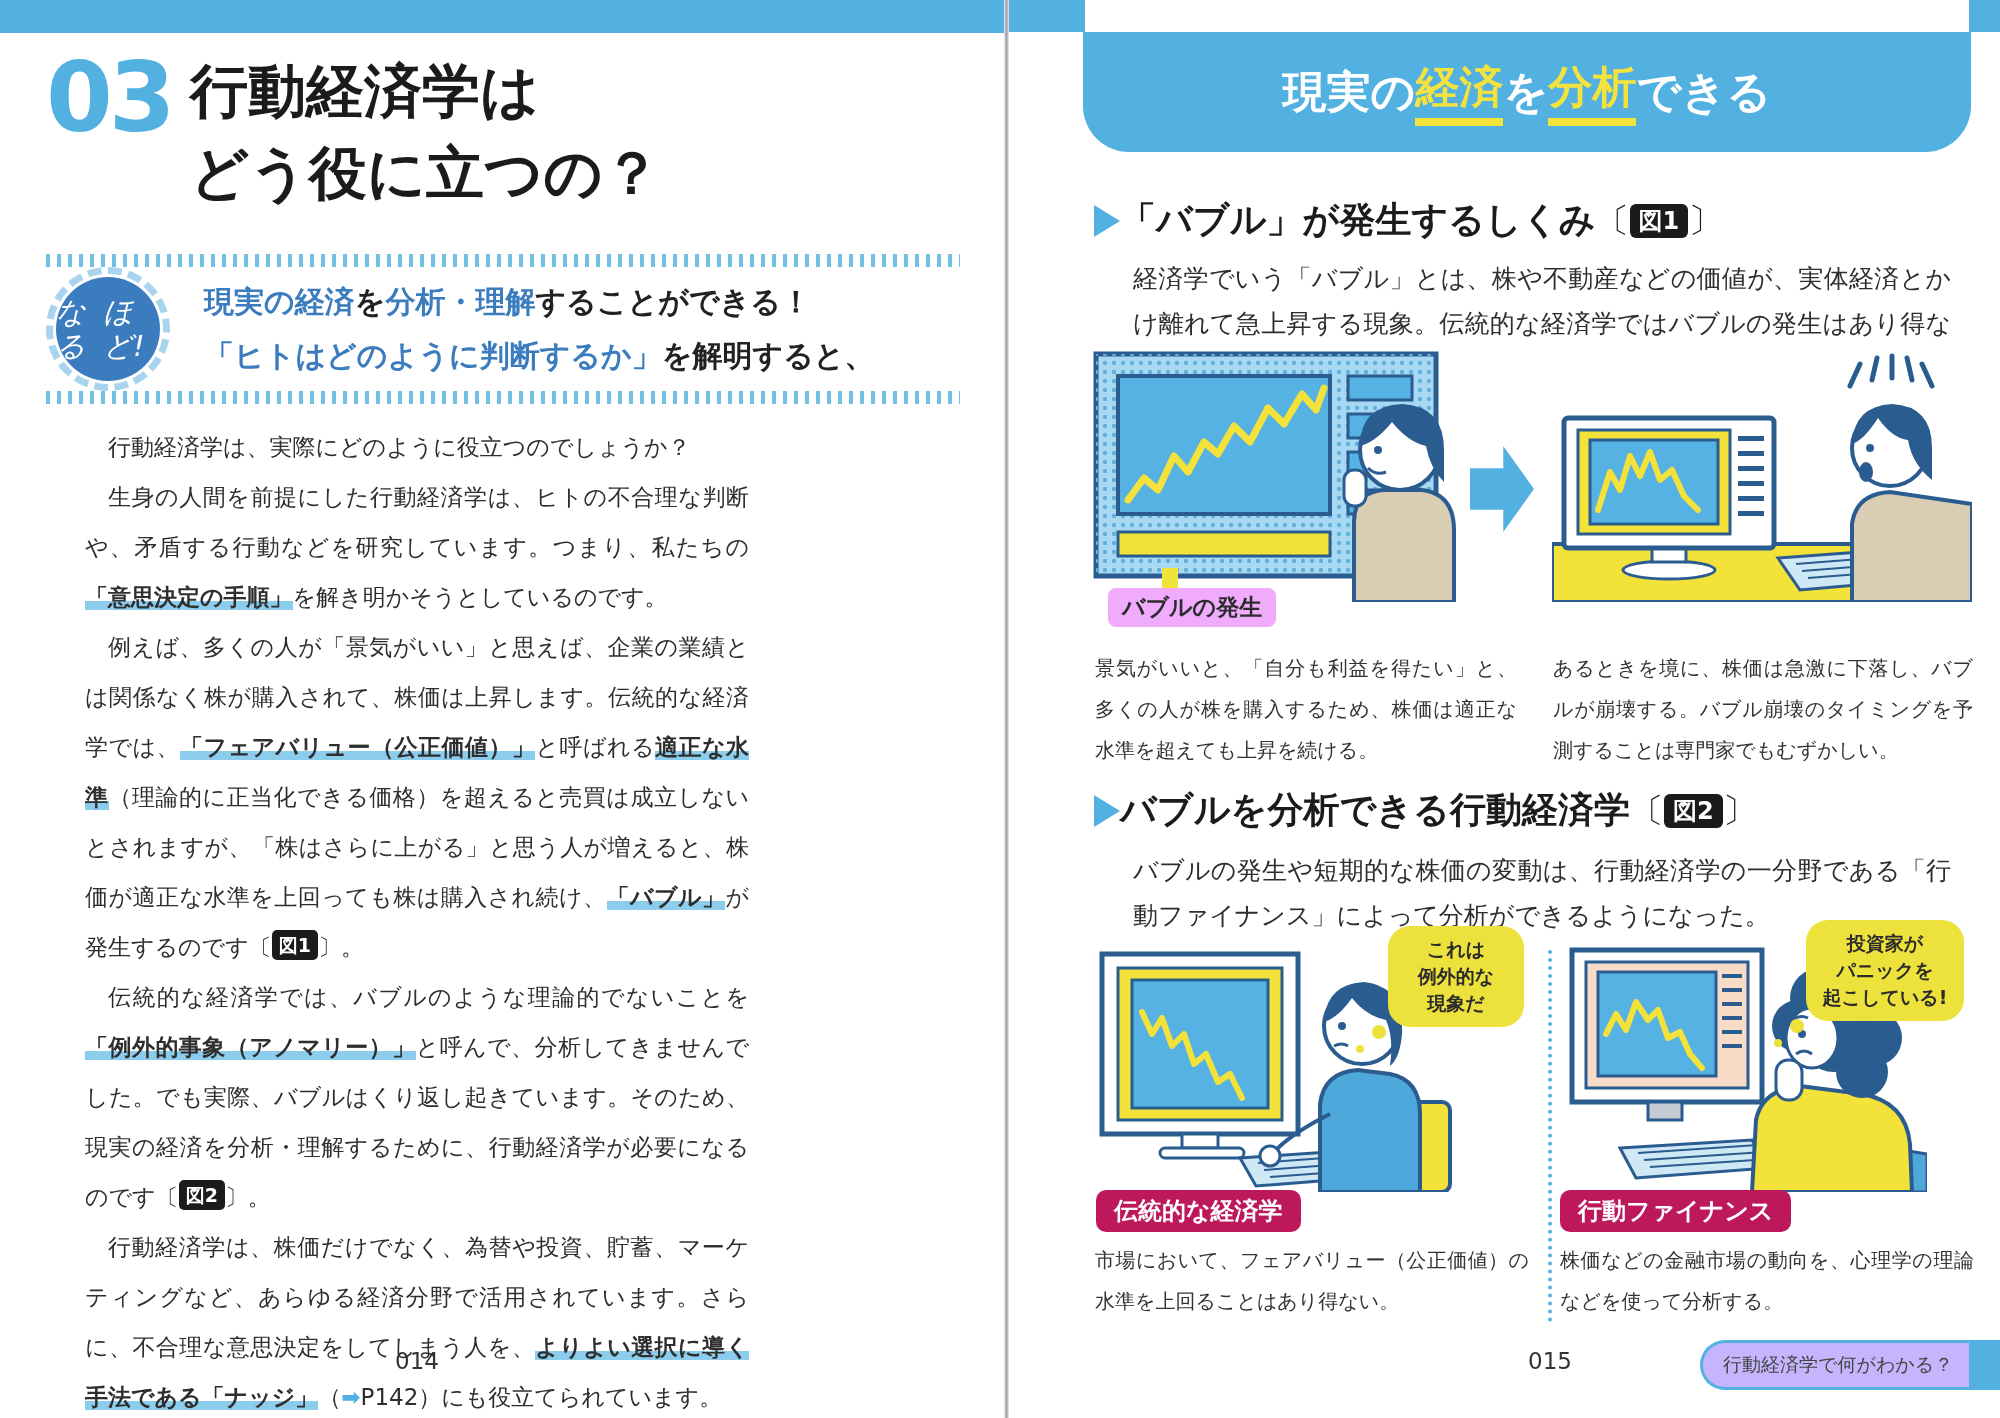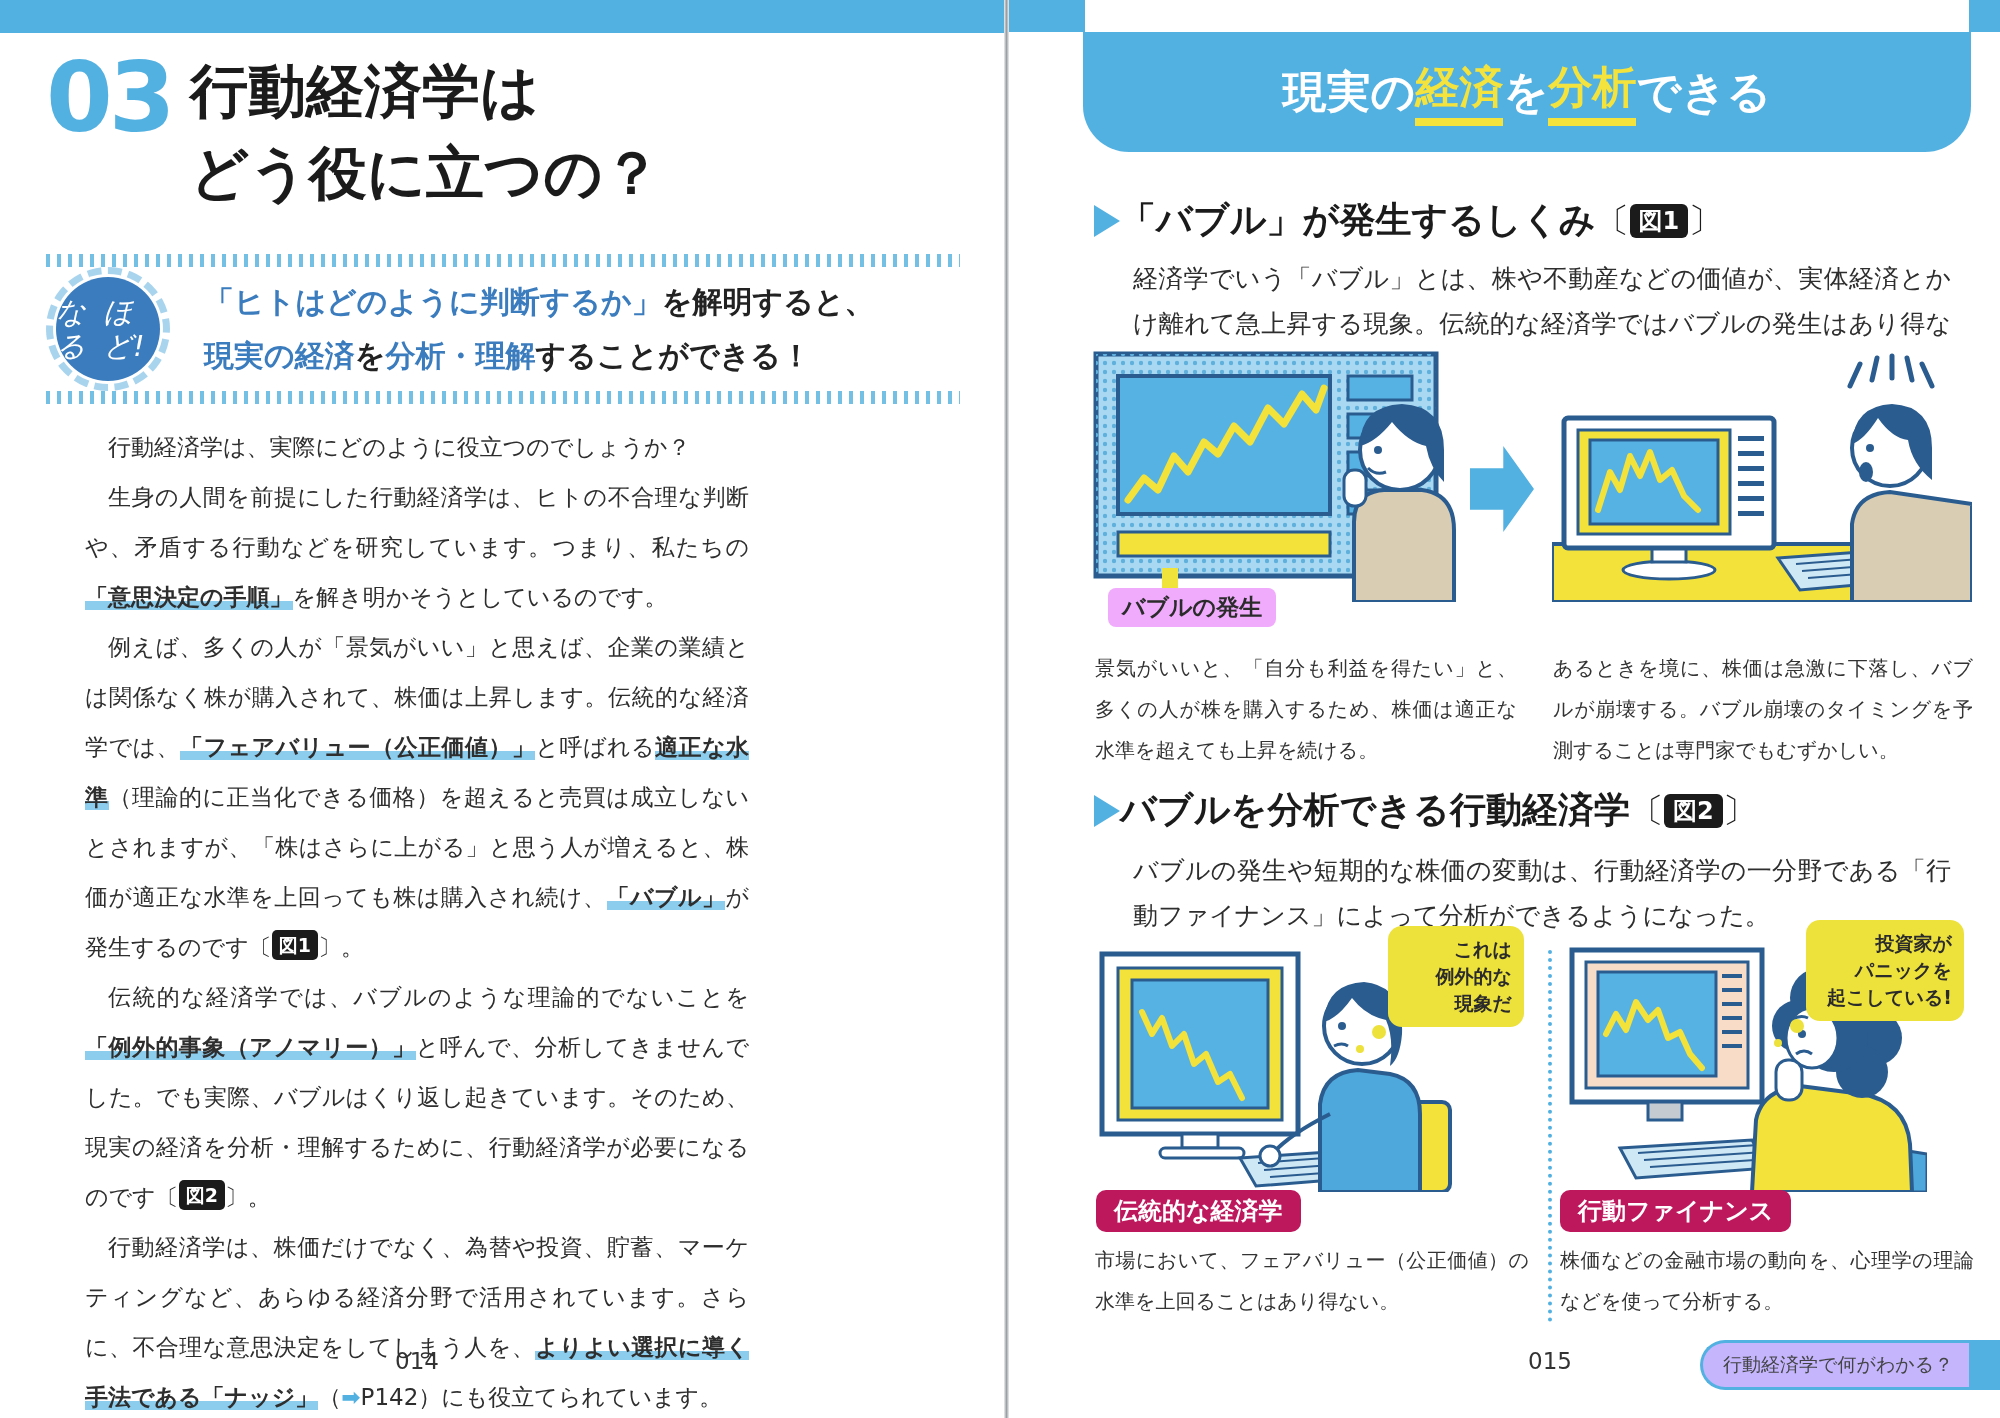--- a/index.html
+++ b/index.html
@@ -60,22 +60,22 @@
           clip-path:polygon(0 26%,52% 26%,52% 0,100% 50%,52% 100%,52% 74%,0 74%);}
 
   .cap{font-size:20px;line-height:41px;color:#333;text-align:justify;}
   #cap1l{left:1095px;top:648px;width:422px;}
   #cap1r{left:1553px;top:648px;width:420px;}
   #cap2l{left:1095px;top:1240px;width:434px;}
   #cap2r{left:1560px;top:1240px;width:414px;}
 
   #div2{left:1548px;top:950px;height:372px;border-left:4px dotted #53B1E2;}
 
-  .bubble{background:#EDE13C;border-radius:14px;padding:10px 12px;font-size:19px;line-height:27px;font-weight:700;
-          color:#2b2b2b;text-align:right;white-space:pre-line;}
+  .bubble{background:#EDE13C;border-radius:22px;padding:10px 12px;font-size:19px;line-height:27px;font-weight:700;
+          color:#2b2b2b;text-align:center;white-space:pre-line;}
   .bubble::after{content:"";position:absolute;width:14px;height:14px;border-radius:50%;background:#EDE13C;left:-16px;bottom:-12px;}
   .bubble::before{content:"";position:absolute;width:8px;height:8px;border-radius:50%;background:#EDE13C;left:-32px;bottom:-26px;}
   #bub1{left:1388px;top:926px;width:112px;}
   #bub2{left:1806px;top:920px;width:134px;}
 
   .flabel{background:#be185d;color:#fff;font-size:24px;font-weight:700;border-radius:10px;padding:5px 18px;}
   #lab1{left:1096px;top:1190px;}
   #lab2{left:1560px;top:1190px;}
 
   #rp-num{left:1350px;top:1348px;width:400px;}
@@ -99,22 +99,22 @@
   </div>
 
   <div class="abs" id="lead-box">
     <div class="tick-row"></div>
     <div id="lead-inner">
       <div id="naruhodo">
         <span>なる</span>
         <span>ほど!</span>
       </div>
       <div id="lead-text">
+        <div><span class="seg-blue">現実の経済</span><span class="seg-n">を</span><span class="seg-blue">分析・理解</span><span class="seg-n">することができる！</span></div>
         <div><span class="seg-blue">「ヒトはどのように判断するか」</span><span class="seg-n">を解明すると、</span></div>
-        <div><span class="seg-blue">現実の経済</span><span class="seg-n">を</span><span class="seg-blue">分析・理解</span><span class="seg-n">することができる！</span></div>
       </div>
     </div>
     <div class="tick-row"></div>
   </div>
 
   <div class="abs" id="body-text">
       <p class="para"><span class="seg-n">行動経済学は、実際にどのように役立つのでしょうか？</span></p>
       <p class="para"><span class="seg-n">生身の人間を前提にした行動経済学は、ヒトの不合理な判断や、矛盾する行動などを研究しています。つまり、私たちの</span><span class="seg-term">「意思決定の手順」</span><span class="seg-n">を解き明かそうとしているのです。</span></p>
       <p class="para"><span class="seg-n">例えば、多くの人が「景気がいい」と思えば、企業の業績とは関係なく株が購入されて、株価は上昇します。伝統的な経済学では、</span><span class="seg-term">「フェアバリュー（公正価値）」</span><span class="seg-n">と呼ばれる</span><span class="seg-term">適正な水準</span><span class="seg-n">（理論的に正当化できる価格）を超えると売買は成立しないとされますが、「株はさらに上がる」と思う人が増えると、株価が適正な水準を上回っても株は購入され続け、</span><span class="seg-term">「バブル」</span><span class="seg-n">が発生するのです〔</span><span class="seg-fig">図1</span><span class="seg-n">〕。</span></p>
       <p class="para"><span class="seg-n">伝統的な経済学では、バブルのような理論的でないことを</span><span class="seg-term">「例外的事象（アノマリー）」</span><span class="seg-n">と呼んで、分析してきませんでした。でも実際、バブルはくり返し起きています。そのため、現実の経済を分析・理解するために、行動経済学が必要になるのです〔</span><span class="seg-fig">図2</span><span class="seg-n">〕。</span></p>

